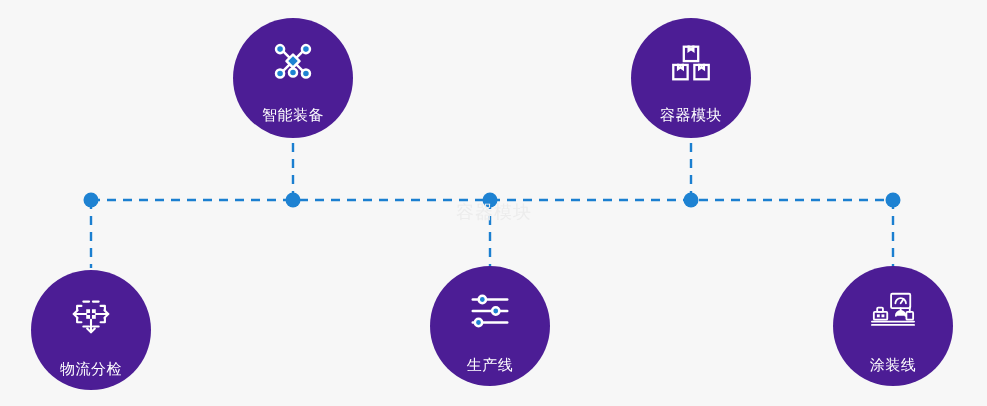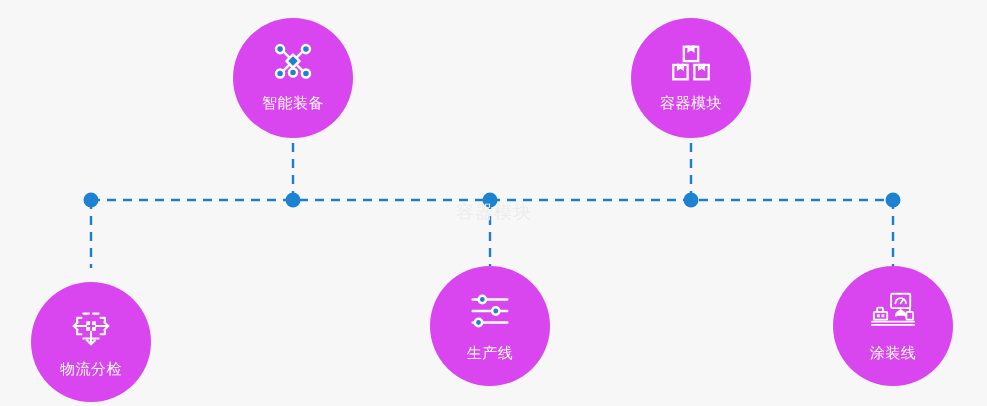--- a/index.html
+++ b/index.html
@@ -37,26 +37,27 @@
     color: #ececec;
     font-family: "DejaVu Sans", sans-serif;
     user-select: none;
     white-space: nowrap;
   }
   .node {
     position: absolute;
     width: 120px;
     height: 120px;
     border-radius: 50%;
-    background: #d946ef;
+    background: #4c1d95;
     display: flex;
     flex-direction: column;
     align-items: center;
     justify-content: flex-start;
     box-sizing: border-box;
+    gap: 12px;
   }
   .node-icon {
     width: 46px;
     height: 46px;
     margin-top: 22px;
     display: block;
   }
   .node-icon svg {
     width: 46px;
     height: 46px;
@@ -68,21 +69,21 @@
     font-size: 15px;
     letter-spacing: 0.5px;
     font-family: "DejaVu Sans", sans-serif;
     white-space: nowrap;
     line-height: 1;
   }
   
   .node--equipment { left: 233px; top: 18px; }
   .node--warehouse { left: 631px; top: 18px; }
   
-  .node--sorting { left: 31px; top: 282px; text-align: center; }
+  .node--sorting { left: 31px; top: 270px; text-align: center; }
   .node--production { left: 430px; top: 266px; }
   .node--painting { left: 833px; top: 266px; }
   .node--sorting .node-label,
   .node--production .node-label,
   .node--painting .node-label { margin-top: 12px; }
 </style>
 </head>
 <body>
 
 <div id="stage">

